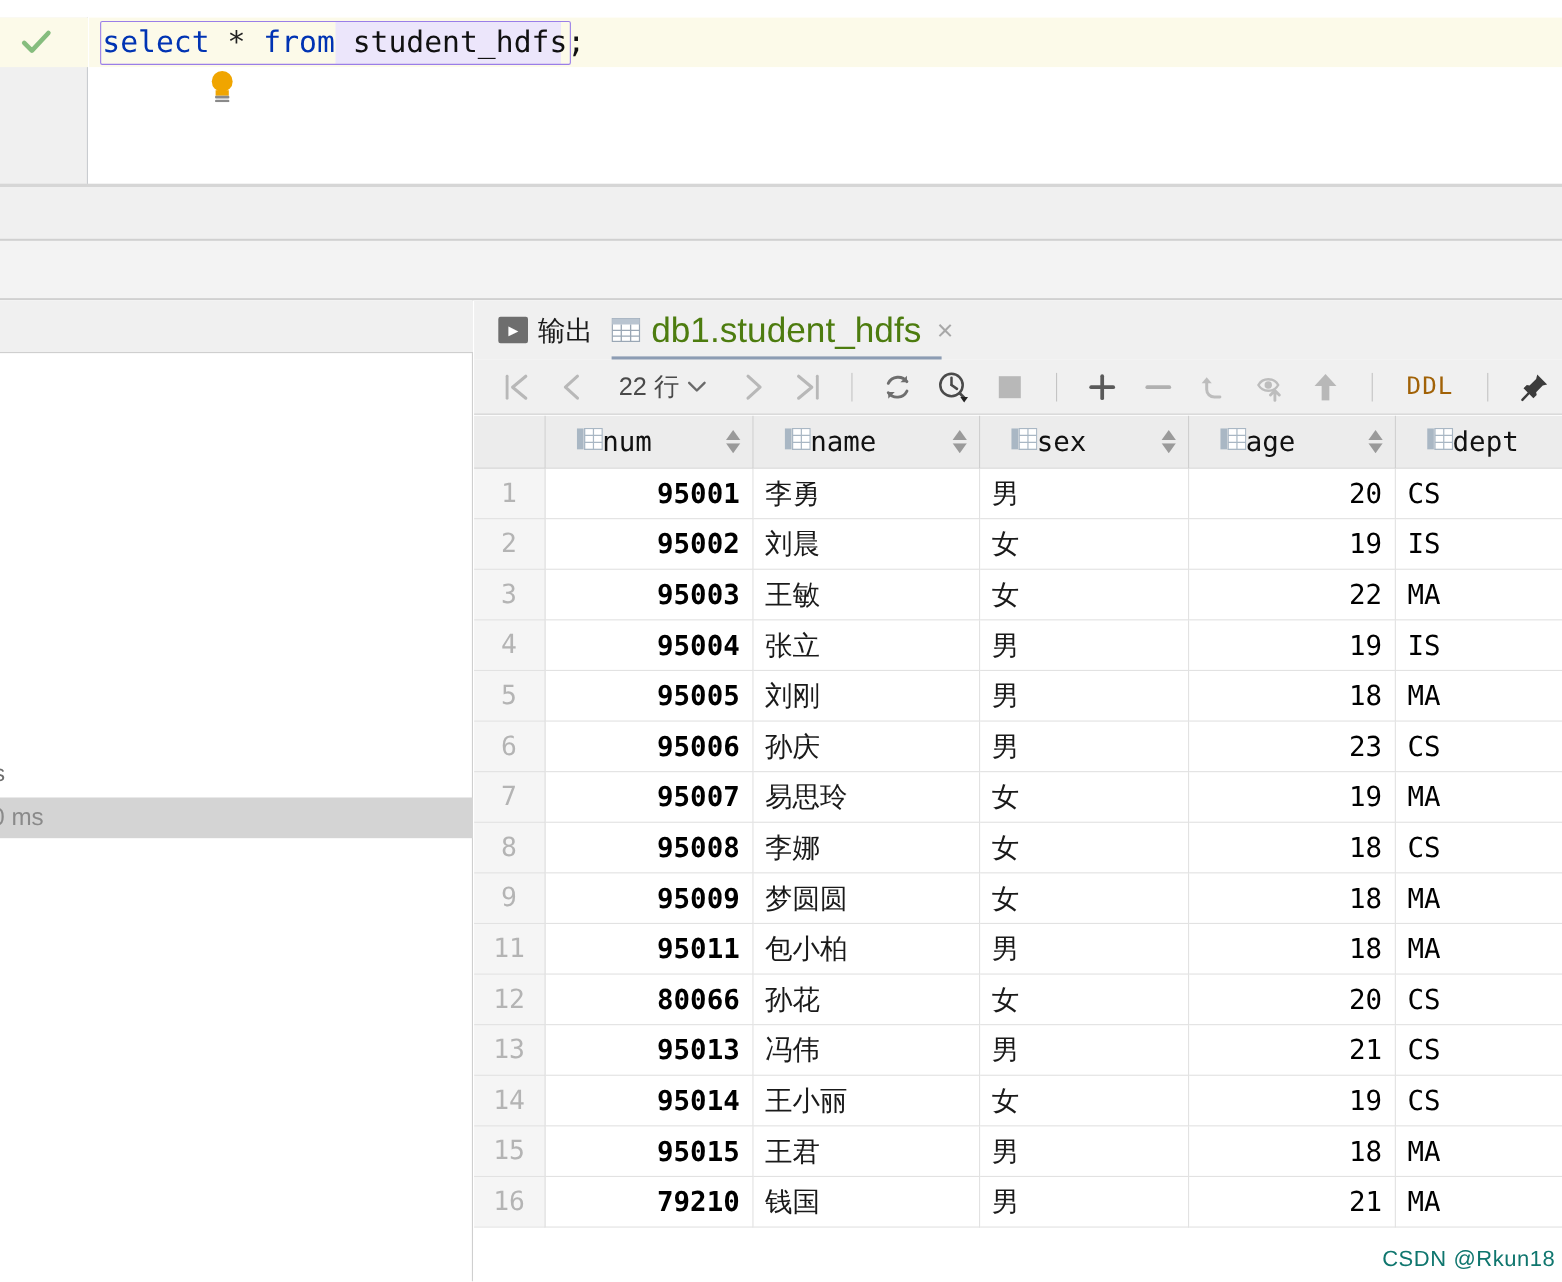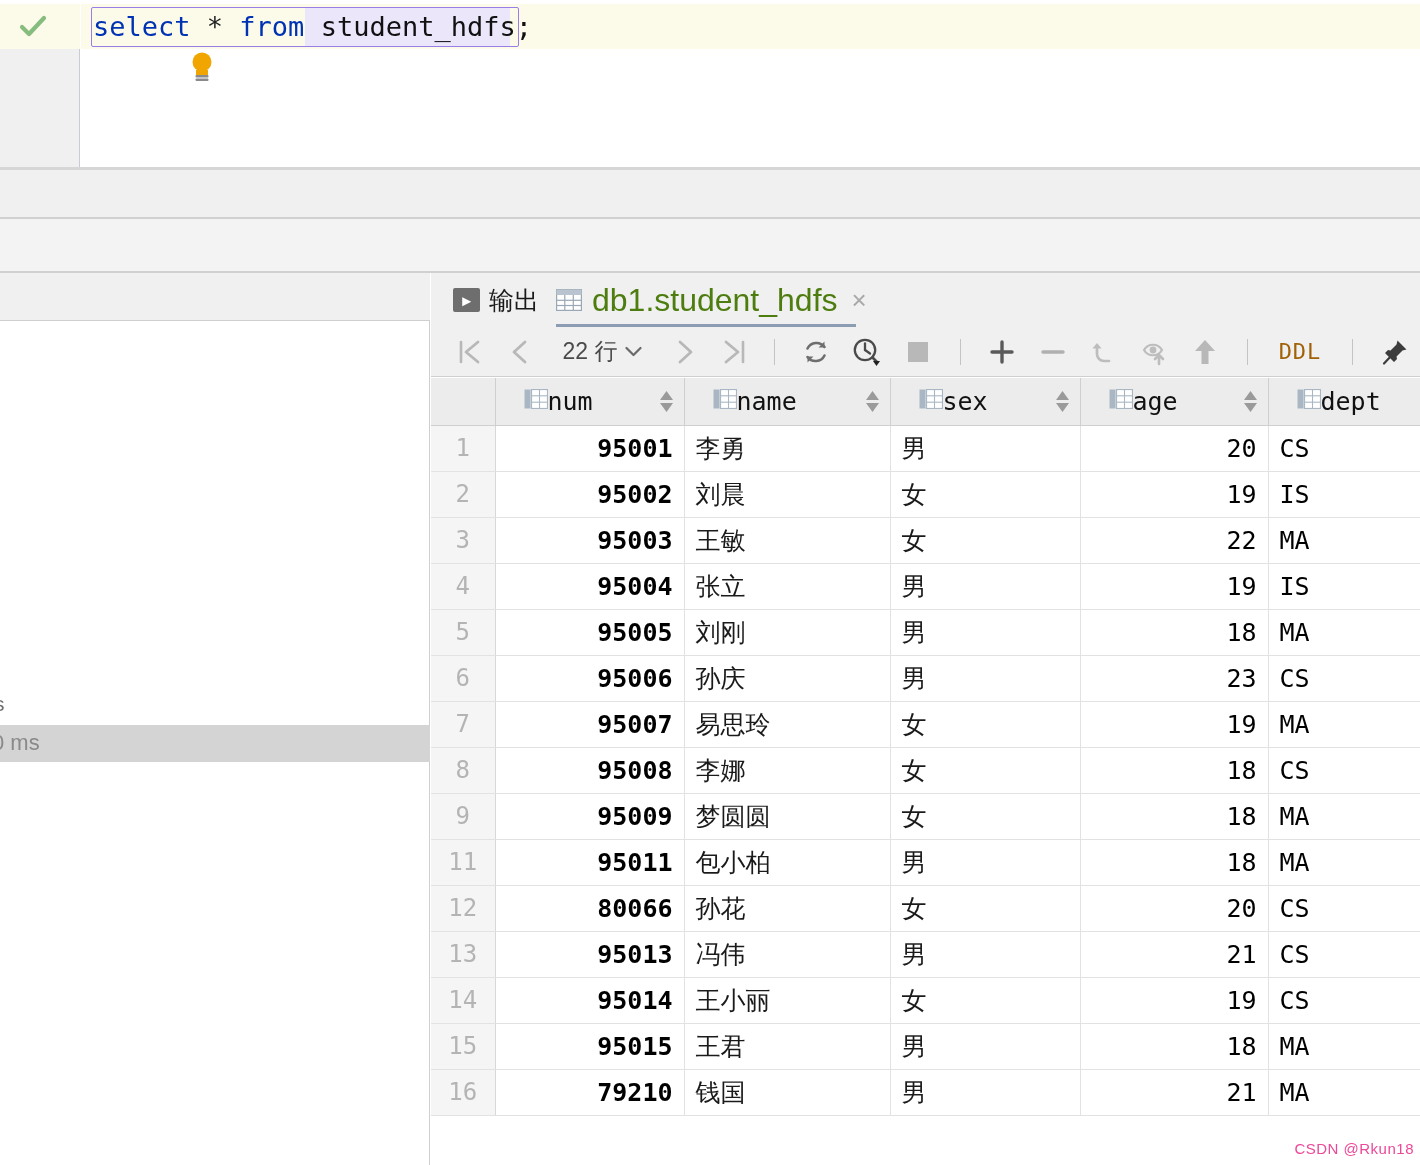--- a/index.html
+++ b/index.html
@@ -7,21 +7,21 @@
     margin: 0; padding: 0;
     width: 1420px; height: 1165px;
     overflow: hidden;
     background: #ffffff;
     font-family: "Liberation Sans", sans-serif;
     -webkit-font-smoothing: antialiased;
   }
   #root { position: relative; width: 1420px; height: 1165px; background:#ffffff; }
 
   
-  .editor { position:absolute; left:0; top:4px; width:1420px; height:167px; background:#ffffff; }
+  .editor { position:absolute; left:0; top:16px; width:1420px; height:167px; background:#ffffff; }
   .gutter { position:absolute; left:0; top:0; width:80px; height:167px; background:#f0f0f0; border-right:1px solid #c9ccd0; }
   .gutter-first { position:absolute; left:0; top:0; width:80px; height:45px; background:#fcfae9; }
   .check-icon { position:absolute; left:18px; top:8px; width:30px; height:30px; }
   .editor-body { position:absolute; left:81px; top:0; right:0; height:167px; background:#ffffff; }
   .code-line-hl { position:absolute; left:0; top:0; right:0; height:45px; background:#fcfae9; }
   .code-line {
     position:absolute; left:12px; top:4px; height:38px;
     font-family:"DejaVu Sans Mono","Liberation Mono",monospace;
     font-size:27px; line-height:38px; white-space:pre; letter-spacing:0px;
   }
@@ -100,21 +100,21 @@
     background:#f5f5f5; border-right:1px solid #d8d8d8; color:#b4b4b4;
     text-align:center; font-family:"DejaVu Sans Mono","Liberation Mono",monospace; font-size:24px;
   }
   td.num { text-align:right; font-family:"DejaVu Sans Mono","Liberation Mono",monospace; font-size:25px; color:#000000; font-weight:bold; }
   td.nm  { text-align:left;  font-size:25px; color:#1a1a1a; font-family:"DejaVu Sans","Liberation Sans",sans-serif;margin-left:16px; }
   td.sx  { text-align:left;  font-size:25px; color:#1a1a1a; font-family:"DejaVu Sans","Liberation Sans",sans-serif; }
   td.ag  { text-align:right; font-family:"DejaVu Sans Mono","Liberation Mono",monospace; font-size:25px; color:#000000; }
   td.dp  { text-align:left;  font-family:"DejaVu Sans Mono","Liberation Mono",monospace; font-size:25px; color:#000000; border-right:none; }
 
   .watermark {
-    position:absolute; right:6px; bottom:8px; font-size:15px; color:#ec4899; letter-spacing:0.5px;
+    position:absolute; right:6px; bottom:8px; font-size:20px; color:#0f766e; letter-spacing:0.5px;
     font-family:"Liberation Sans",sans-serif;
   }
 </style>
 </head>
 <body>
 
 <div id="root">
 
   <div class="editor">
     <div class="gutter">

